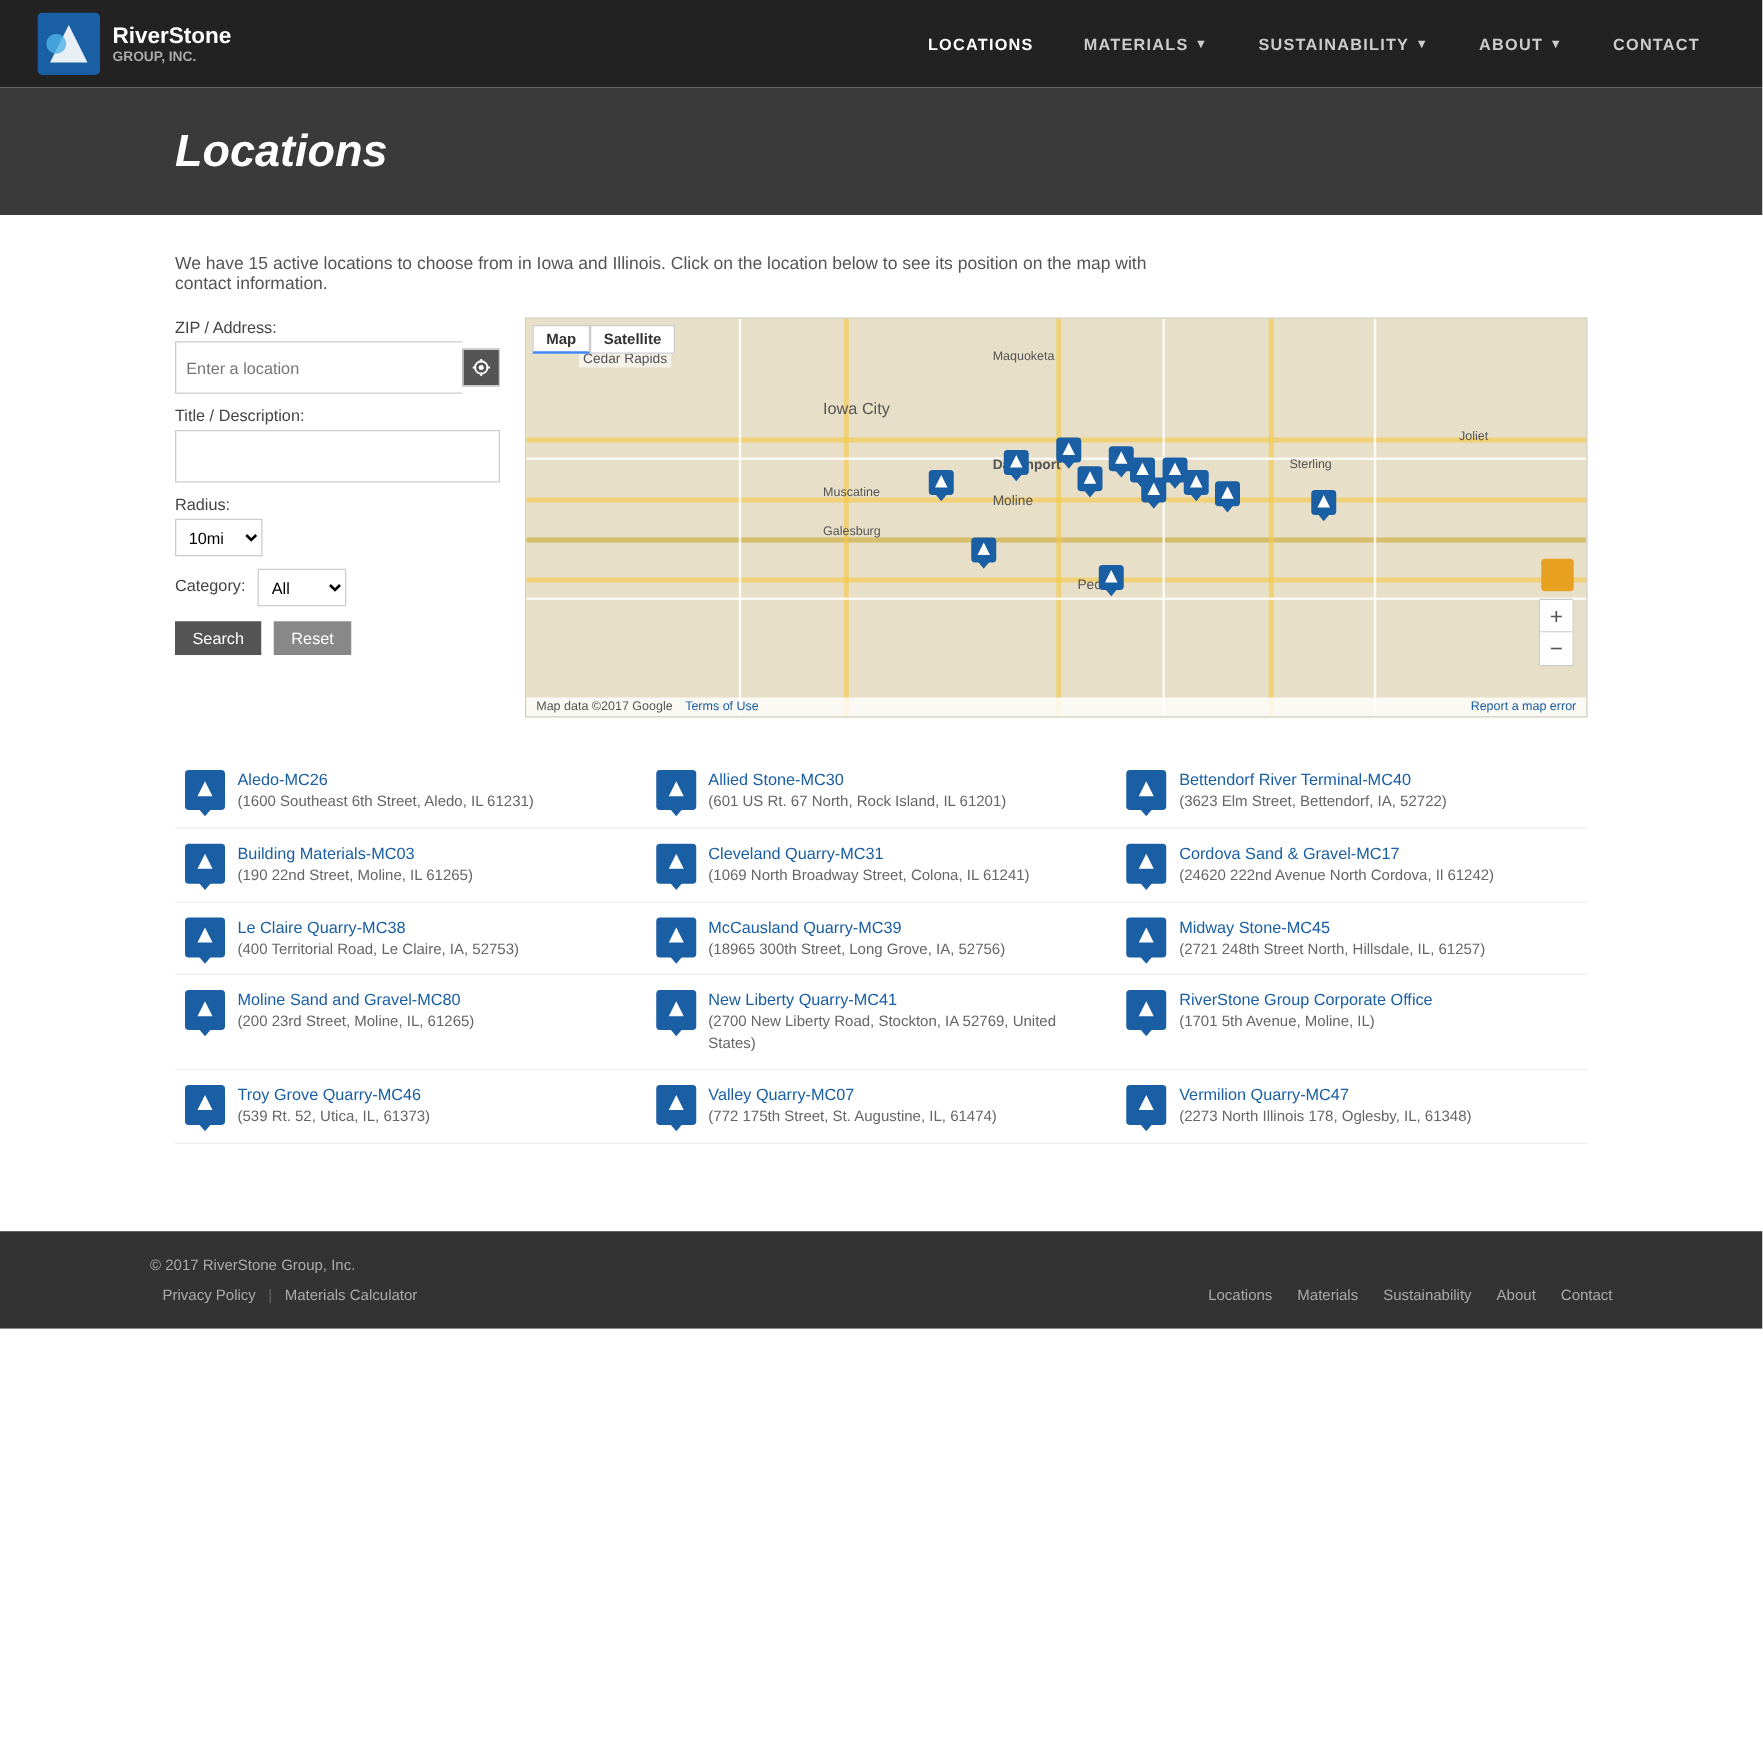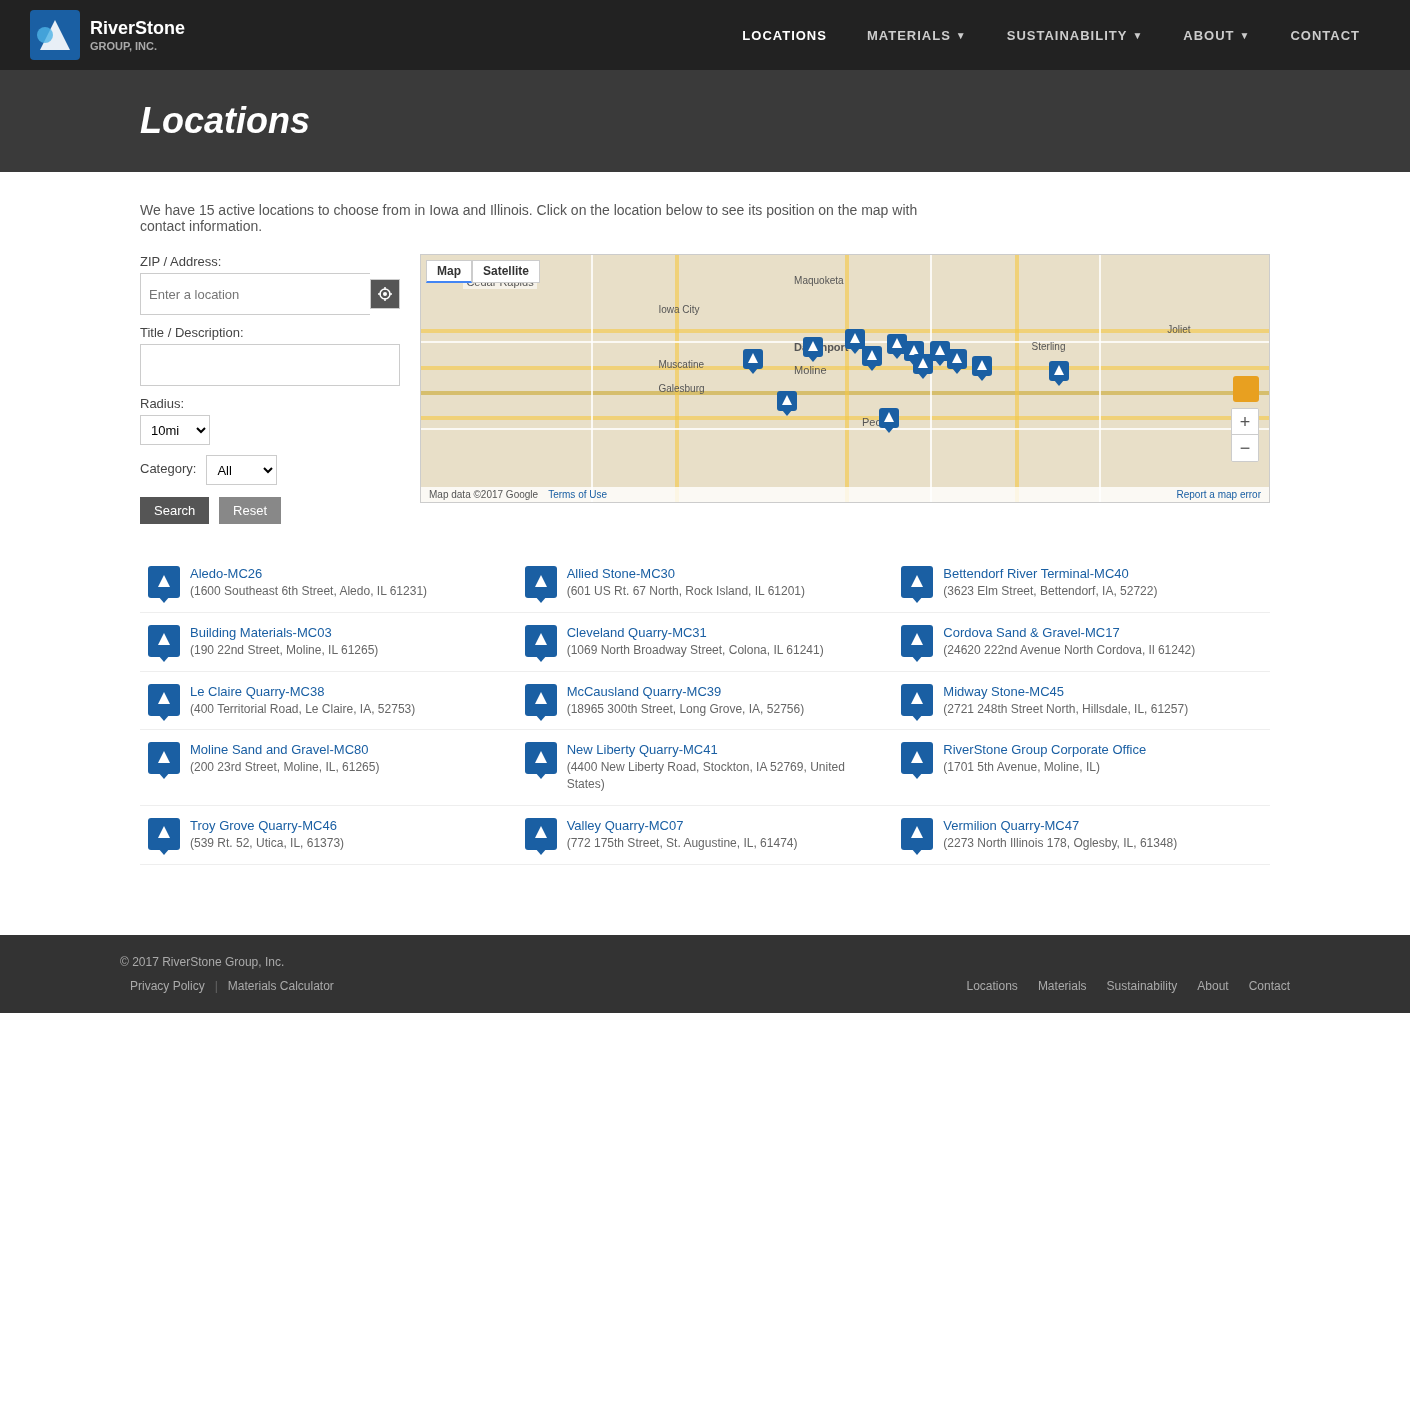--- a/index.html
+++ b/index.html
@@ -160,21 +160,21 @@
       border: none;
       padding: 6px 14px;
       font-size: 13px;
       cursor: pointer;
       margin-top: 12px;
     }
 
     
     .map-container {
       flex: 1;
-      height: 249px;
+      height: 320px;
       background: #fef9c3;
       position: relative;
       overflow: hidden;
       border: 1px solid #ccc;
     }
     .map-tabs {
       position: absolute;
       top: 5px;
       left: 5px;
       display: flex;
@@ -469,21 +469,21 @@
         <div class="map-road v" style="left:30%;top:0;bottom:0;"></div>
         <div class="map-road v" style="left:50%;top:0;bottom:0;"></div>
         <div class="map-road v" style="left:70%;top:0;bottom:0;"></div>
         <div class="map-road thin h" style="top:35%;left:0;right:0;"></div>
         <div class="map-road thin h" style="top:70%;left:0;right:0;"></div>
         <div class="map-road thin v" style="left:20%;top:0;bottom:0;"></div>
         <div class="map-road thin v" style="left:60%;top:0;bottom:0;"></div>
         <div class="map-road thin v" style="left:80%;top:0;bottom:0;"></div>
 
         <span style="position:absolute;top:8%;left:5%;font-size:11px;color:#555;background:rgba(255,255,255,0.6);padding:1px 3px;">Cedar Rapids</span>
-        <span style="position:absolute;top:20%;left:28%;font-size:10px;color:#555;">Iowa City</span>
+        <span style="position:absolute;top:20%;left:28%;font-size:13px;color:#555;">Iowa City</span>
         <span style="position:absolute;top:42%;left:28%;font-size:10px;color:#555;">Muscatine</span>
         <span style="position:absolute;top:8%;left:44%;font-size:10px;color:#555;">Maquoketa</span>
         <span style="position:absolute;top:35%;left:44%;font-size:11px;color:#555;font-weight:bold;">Davenport</span>
         <span style="position:absolute;top:44%;left:44%;font-size:11px;color:#555;">Moline</span>
         <span style="position:absolute;top:52%;left:28%;font-size:10px;color:#555;">Galesburg</span>
         <span style="position:absolute;top:35%;left:72%;font-size:10px;color:#555;">Sterling</span>
         <span style="position:absolute;top:28%;left:88%;font-size:10px;color:#555;">Joliet</span>
         <span style="position:absolute;top:65%;left:52%;font-size:11px;color:#555;">Peoria</span>
 
         <div id="map-markers-container">
@@ -679,21 +679,21 @@
         </div>
       </div>
       <div class="location-item">
         <div class="location-icon">
           <span class="location-icon-inner"><svg width="14" height="14" viewBox="0 0 14 14">
               <polygon points="7,1 13,13 1,13" fill="#fff"></polygon>
             </svg></span>
         </div>
         <div class="location-info">
           <div class="location-name">New Liberty Quarry-MC41</div>
-          <div class="location-address">(4400 New Liberty Road, Stockton, IA 52769, United States)</div>
+          <div class="location-address">(2700 New Liberty Road, Stockton, IA 52769, United States)</div>
         </div>
       </div>
       <div class="location-item">
         <div class="location-icon">
           <span class="location-icon-inner"><svg width="14" height="14" viewBox="0 0 14 14">
               <polygon points="7,1 13,13 1,13" fill="#fff"></polygon>
             </svg></span>
         </div>
         <div class="location-info">
           <div class="location-name">RiverStone Group Corporate Office</div>

